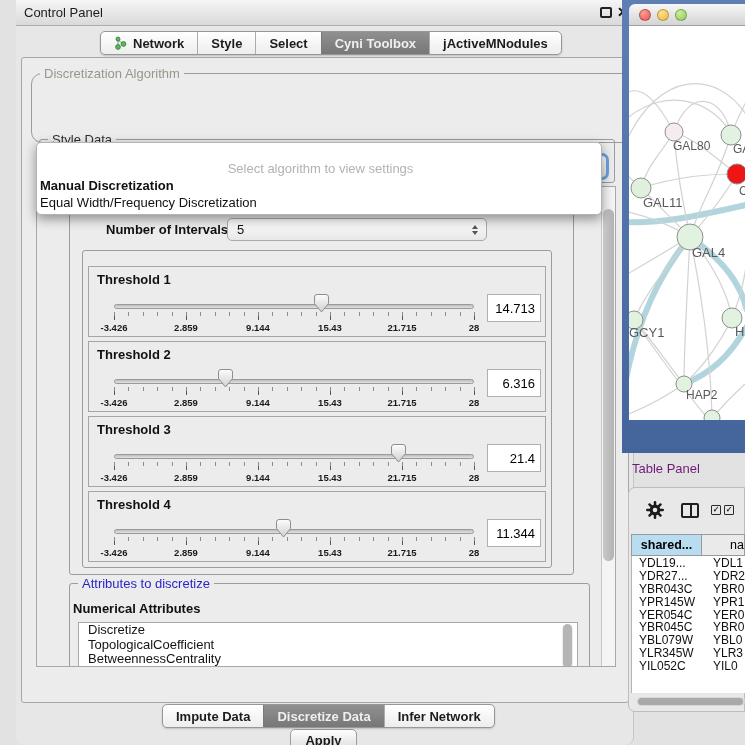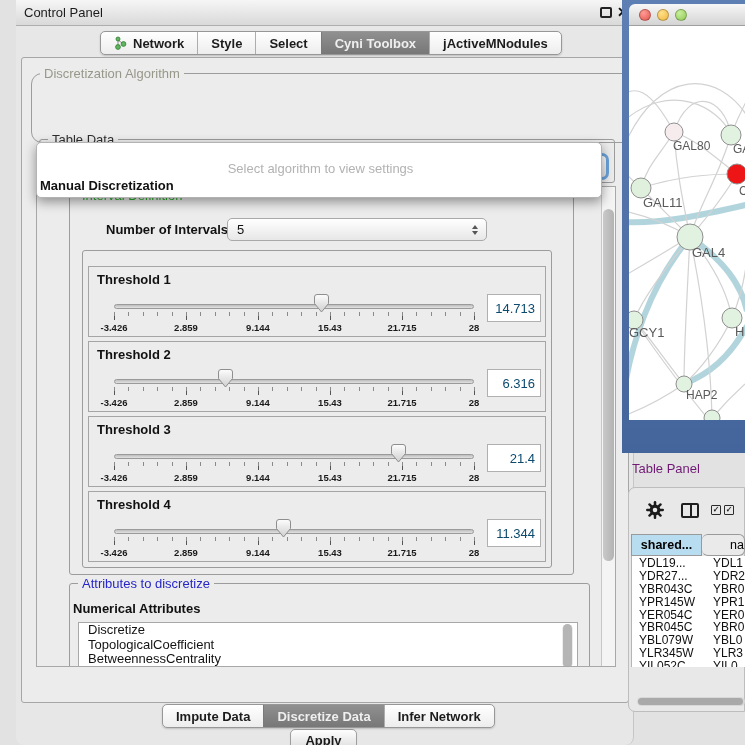--- a/index.html
+++ b/index.html
@@ -61,21 +61,21 @@
   .th-label { position:absolute; left:8px; top:5px; font-size:13px; font-weight:bold; color:#111; }
   .th-track { position:absolute; left:25px; top:37px; width:360px; height:5px; border-radius:3px;
               border:1px solid #9a9a9a; background:linear-gradient(#bdbdbd,#e2e2e2); }
   .th-handle { position:absolute; top:27px; width:15px; height:19px; }
   .ticks-major { position:absolute; left:25px; top:45px; width:361px; height:8px;
                  background:repeating-linear-gradient(to right,#555 0 1px,transparent 1px 72px); }
   .ticks-minor { position:absolute; left:25px; top:45px; width:361px; height:4px;
                  background:repeating-linear-gradient(to right,#8a8a8a 0 1px,transparent 1px 14.4px); }
   .tick-lab { position:absolute; top:55px; transform:translateX(-50%); font-size:9.5px; font-weight:bold; color:#1a1a1a; }
   .th-value { position:absolute; left:398px; top:27px; width:54px; height:28px; border:1px solid #b0b0b0;
-              background:#fff; font-family:"Liberation Sans",sans-serif; font-size:13px; text-align:right; padding-right:5px; color:#0c4a6e; }
+              background:#fff; font-family:"Liberation Sans",sans-serif; font-size:13px; text-align:right; padding-right:5px; color:#000000; }
 
   
   #attr-listbox { position:absolute; left:41px; top:435px; width:500px; height:60px; background:#fff; border:1px solid #a8a8a8; overflow:hidden; }
   .attr-item { font-size:13px; line-height:14.5px; padding-left:9px; color:#131313; white-space:nowrap; }
   #attr-vscroll { position:absolute; right:4px; top:1px; width:11px; height:44px; background:#ececec; border-radius:6px; }
   #attr-vthumb { position:absolute; left:1px; top:0; width:9px; height:44px; background:#b5b5b5; border-radius:5px; }
 
   #apply-btn { left:268px; top:671px; width:67px; height:22px; border:1px solid #9e9e9e; border-radius:5px;
                background:linear-gradient(#fefefe,#dcdcdc); font-size:13px; font-weight:bold; color:#1a1a1a;
                display:flex; align-items:center; justify-content:center; box-shadow:0 1px 1px rgba(0,0,0,.15); }
@@ -92,22 +92,22 @@
                border:1px solid #bdbdbd; border-radius:7px 0 0 7px; }
   .chk { position:absolute; width:10px; height:10px; border:1.5px solid #2b2b2b; border-radius:1px;
          font-size:8px; line-height:8px; text-align:center; color:#222; font-weight:bold; }
   #col-icon { position:absolute; left:681px; top:503px; width:18px; height:15px; border:2px solid #1f1f1f; border-radius:2px; }
   #col-icon i { position:absolute; left:7px; top:0; width:2px; height:11px; background:#1f1f1f; }
 
   #tp-table { left:631px; top:534px; width:114px; }
   .tp-hrow { display:flex; height:22px; }
   .tp-hcell { border:1px solid #9a9a9a; font-size:12.5px; display:flex; align-items:center; }
   .tp-hcell.c1 { width:77px; background:#b8ddf0; justify-content:center;font-weight:bold; }
-  .tp-hcell.c2 { flex:1; background:#eaeaea; border-left:none; padding-left:28px;border-radius:6px; }
-  #tp-body { position:absolute; left:631px; top:556px; width:114px; height:111px; background:#fff;
+  .tp-hcell.c2 { flex:1; background:#eaeaea; border-left:none; padding-left:28px; }
+  #tp-body { position:absolute; left:631px; top:556px; width:114px; height:137px; background:#fff;
              border-left:1px solid #b5b5b5; overflow:hidden; }
   .tp-row { position:relative; height:12.9px; font-size:12px; color:#101010; }
   .tp-row .c1 { position:absolute; left:7px; top:0; white-space:nowrap; }
   .tp-row .c2 { position:absolute; left:81px; top:0; white-space:nowrap; }
   #tp-hscroll { left:637px; top:697px; width:108px; height:9px; background:#d8d8d8; border-radius:5px; }
   #tp-hthumb { position:absolute; left:1px; top:1px; width:105px; height:7px; background:#a9a9a9; border-radius:4px; }
 </style>
 </head>
 <body>
 
@@ -148,24 +148,25 @@
   <div class="abs" id="content-panel">
 
     <div class="groupbox" style="left:9px; top:15px; width:676px; height:70px;border-radius:11px;">
       <span class="grouplabel" style="color:#97978a;">Discretization Algorithm</span>
     </div>
     <div class="abs" id="hidden-combo-ring"></div>
 
     <div class="abs" id="algo-popup">
       <div class="popup-row ph">Select algorithm to view settings</div>
       <div class="popup-row b">Manual Discretization</div>
+      <div class="popup-row">Equal Width/Frequency Discretization</div>
     </div>
 
     <div class="groupbox" style="left:17px; top:81px; width:576px; height:44px;">
-      <span class="grouplabel" style="color:#2f2f2f;">Table Data</span>
+      <span class="grouplabel" style="color:#2f2f2f;">Style Data</span>
     </div>
     <div class="mac-combo" style="left:25px; top:94px; width:555px;">
       <span class="combo-text">galFiltered.sif default node</span>
       <span class="stepper">
           <i class="up"></i>
           <i class="dn"></i>
         </span>
     </div>
 
     <div class="abs" id="scrollpane">

